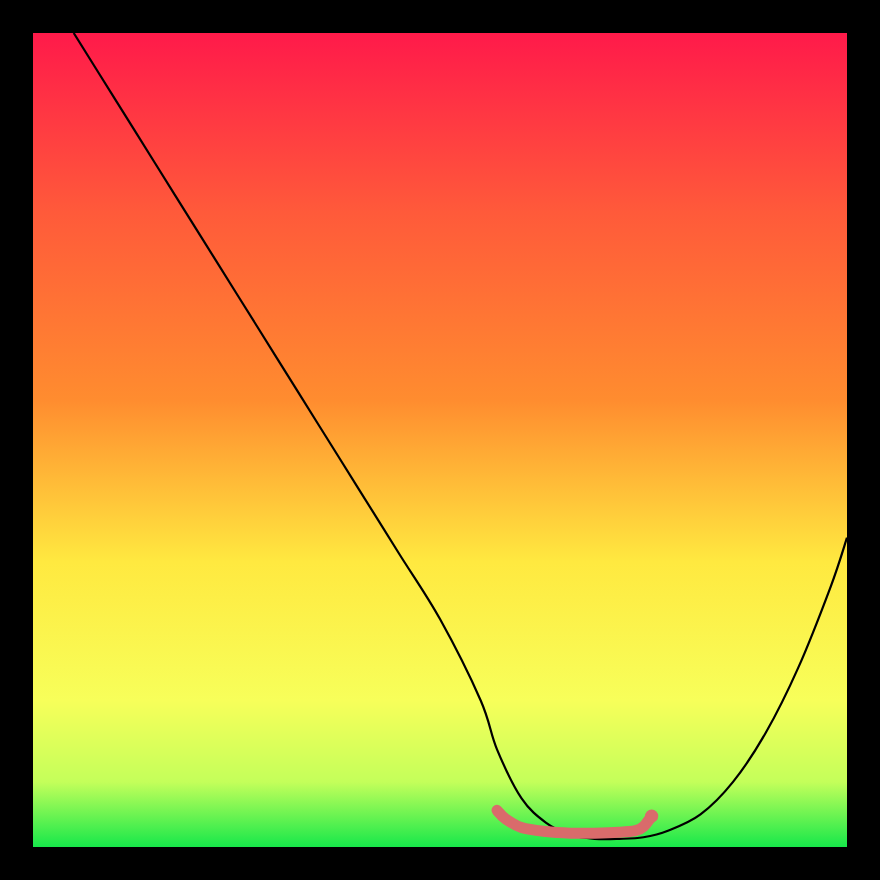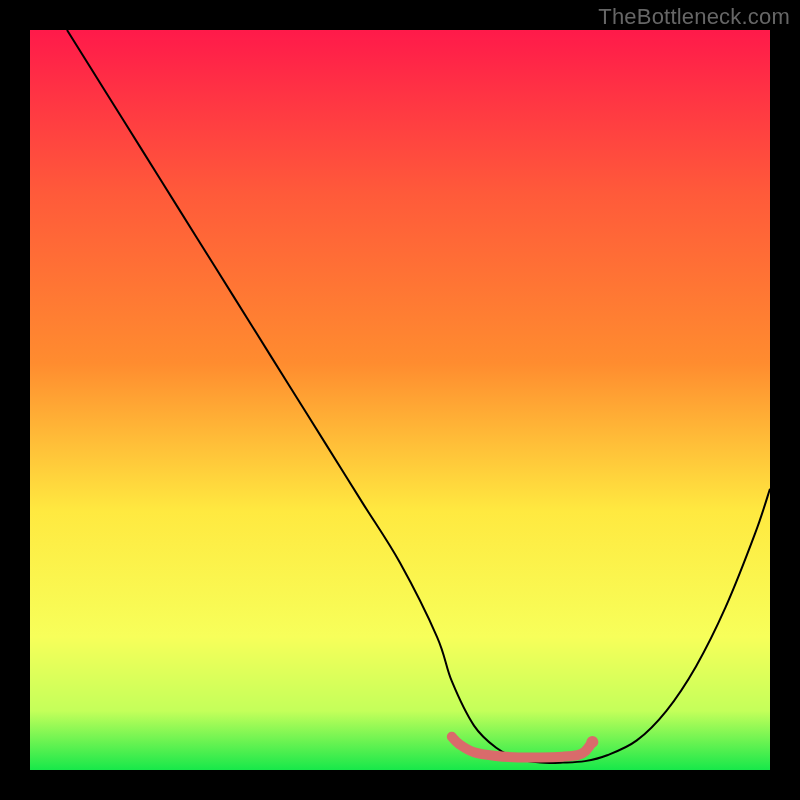--- a/index.html
+++ b/index.html
@@ -27,21 +27,20 @@
     letter-spacing: 0.2px;
   }
   svg {
     display: block;
   }
 </style>
 </head>
 <body>
 
 <div class="chart-container">
-  <div class="watermark">TheBottleneck.com</div>
   <svg id="chart-svg" width="800" height="800" viewBox="0 0 800 800">
     <defs>
       <linearGradient id="bg-grad" x1="0" y1="0" x2="0" y2="1">
         <stop id="g0" offset="0%" stop-color="#ff1a4a"></stop>
         <stop id="g1" offset="22%" stop-color="#ff5a3a"></stop>
         <stop id="g2" offset="45%" stop-color="#ff8c2f"></stop>
         <stop id="g3" offset="65%" stop-color="#ffe940"></stop>
         <stop id="g4" offset="82%" stop-color="#f7ff5a"></stop>
         <stop id="g5" offset="92%" stop-color="#c4ff5a"></stop>
         <stop id="g6" offset="100%" stop-color="#17e84a"></stop>

